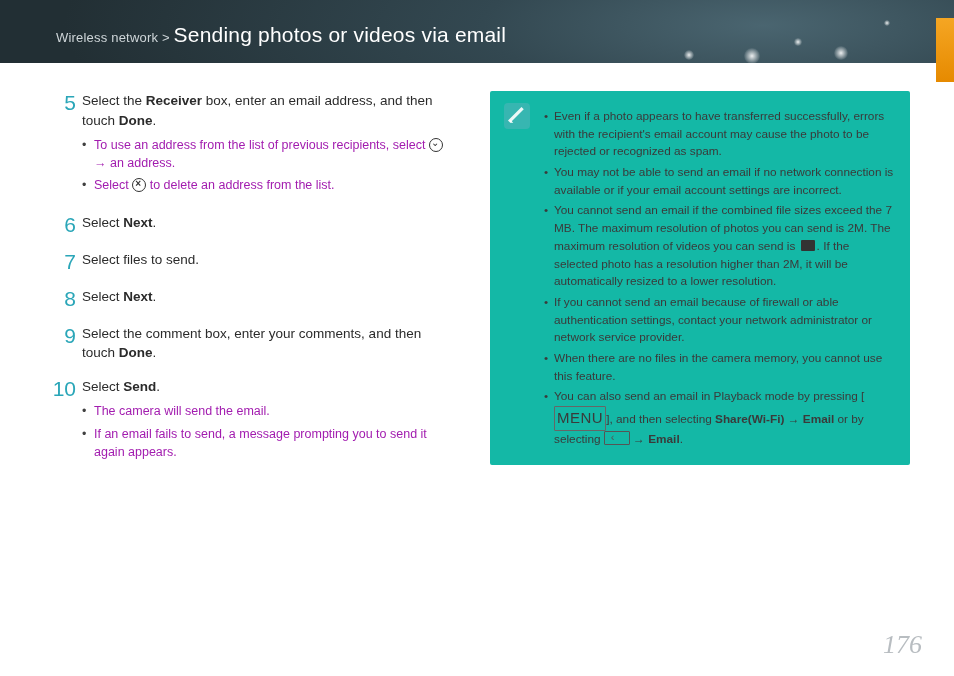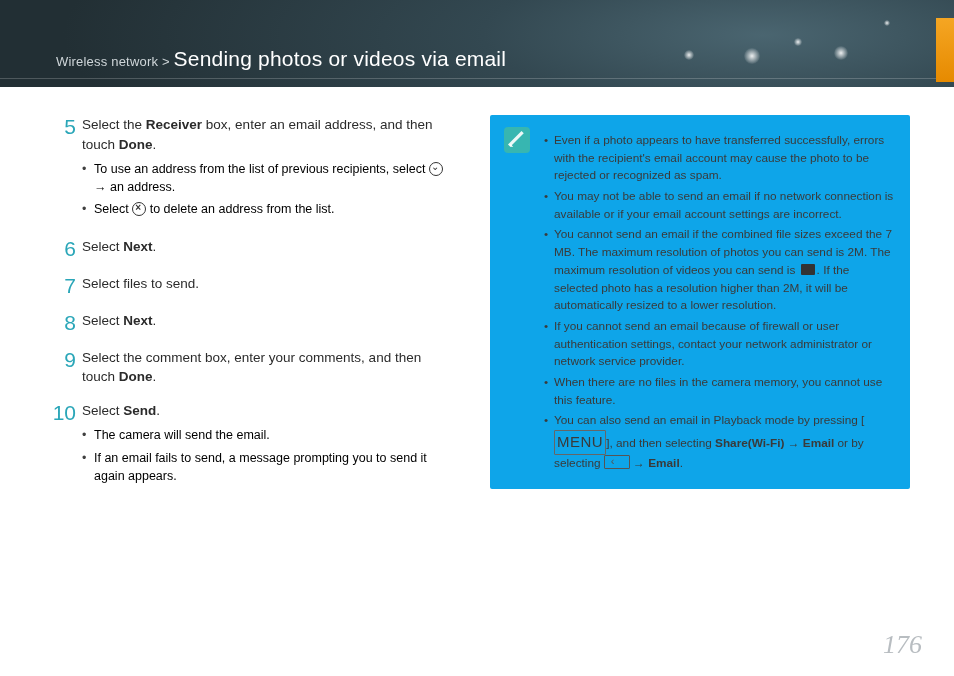--- a/index.html
+++ b/index.html
@@ -8,21 +8,21 @@
     font-family: "Segoe UI", Arial, sans-serif;
     background: #fff;
     width: 954px;
     height: 676px;
     position: relative;
     overflow: hidden;
     color: #333;
   }
   .header {
     position: relative;
-    height: 87px;
+    height: 63px;
     background: radial-gradient(ellipse 700px 180px at 80% 40%, #4a6570 0%, #334851 40%, #222f34 100%);
     color: #fff;
     padding: 0;
   }
   .header .line {
     position: absolute;
     left: 0; right: 18px;
     top: 78px;
     height: 1px;
     background: rgba(255,255,255,0.2);
@@ -92,21 +92,21 @@
   .body b { font-weight: 700; }
   ul.sub {
     list-style: none;
     padding: 0;
     margin: 6px 0 0 0;
   }
   ul.sub li {
     position: relative;
     padding-left: 12px;
     font-size: 12.5px;
-    color: #000000;
+    color: #a21caf;
     margin: 4px 0;
     line-height: 1.45;
   }
   ul.sub li::before {
     content: "•";
     position: absolute;
     left: 0;
     color: #404040;
   }
   .icon-box {
@@ -150,21 +150,21 @@
   .menu-lbl {
     display:inline-block;
     border:1px solid #666;
     font-size:15px;
     padding: 0 2px;
     border-radius:1px;
     vertical-align: 0px;
     letter-spacing:0.5px;
   }
   .notebox {
-    background: #0ea5e9;
+    background: #14b8a6;
     border-radius: 2px;
     padding: 14px 16px 14px 54px;
     position: relative;
     font-size: 11.8px;
     color: #3a3a3a;
     line-height: 1.5;
   }
   .notebox ul { list-style:none; padding:0; margin:0; }
   .notebox li {
     position: relative;
@@ -268,21 +268,21 @@
       <div class="note-icon">
         <svg viewBox="0 0 24 24">
             <path d="M3 21 L21 3 L18 0 L0 18 Z" fill="#fff" opacity="0.9"></path>
             <path d="M3 17 L7 21 L3 21 Z" fill="#fff"></path>
           </svg>
       </div>
       <ul>
         <li>Even if a photo appears to have transferred successfully, errors with the recipient's email account may cause the photo to be rejected or recognized as spam.</li>
         <li>You may not be able to send an email if no network connection is available or if your email account settings are incorrect.</li>
         <li><span>You cannot send an email if the combined file sizes exceed the 7 MB. The maximum resolution of photos you can send is 2M. The maximum resolution of videos you can send is </span><span class="pic-small"></span><span>. If the selected photo has a resolution higher than 2M, it will be automatically resized to a lower resolution.</span></li>
-        <li>If you cannot send an email because of firewall or user authentication settings, contact your network administrator or network service provider.</li>
+        <li>If you cannot send an email because of firewall or able authentication settings, contact your network administrator or network service provider.</li>
         <li>When there are no files in the camera memory, you cannot use this feature.</li>
         <li><span>You can also send an email in Playback mode by pressing [</span><span class="menu-lbl">MENU</span><span>], and then selecting </span><b>Share(Wi-Fi)</b><span> → </span><b>Email</b><span> or by selecting </span><span class="rect-small"></span><span> → </span><b>Email</b><span>.</span></li>
       </ul>
     </div>
   </div>
 </div>
 
 <div class="pagenum">176</div>
 
 </body></html>

